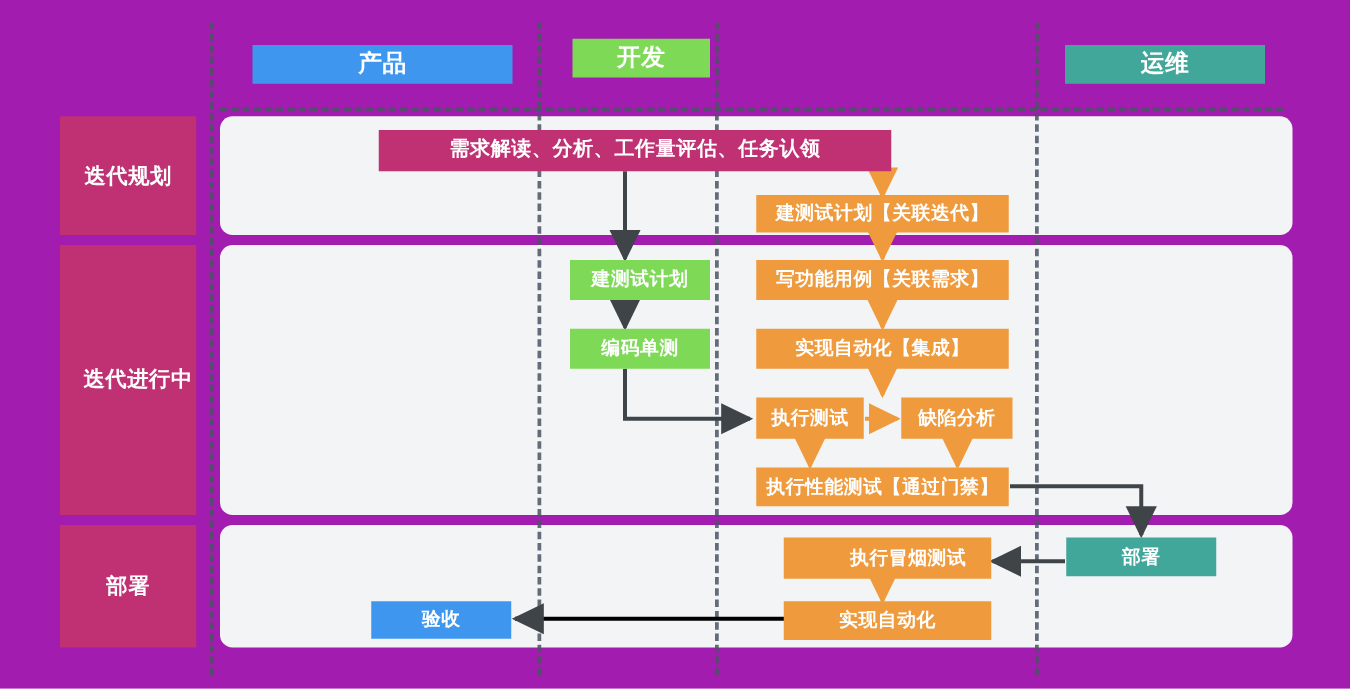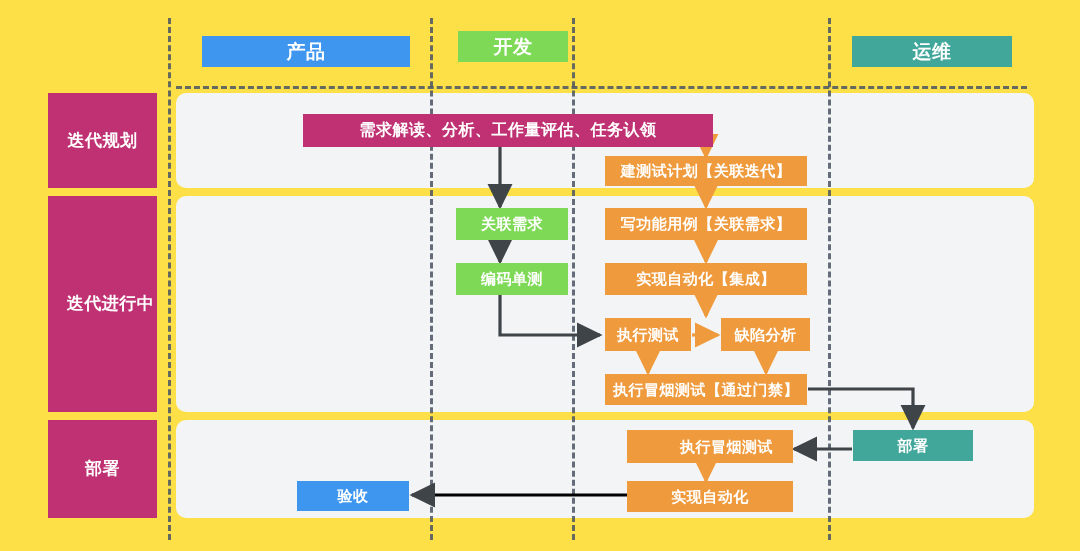--- a/index.html
+++ b/index.html
@@ -7,21 +7,21 @@
     padding: 0;
     background: #ffffff;
   }
   body {
     font-family: "Liberation Sans", "DejaVu Sans", sans-serif;
   }
   #canvas {
     position: relative;
     width: 1080px;
     height: 551px;
-    background: #fde047;
+    background: #a21caf;
     overflow: hidden;
   }
 
   
   .row-panel {
     position: absolute;
     background: #f3f4f6;
     border-radius: 10px;
   }
 
@@ -49,21 +49,21 @@
     font-weight: bold;
     letter-spacing: .5px;
     box-sizing: border-box;
     text-align: center;
     line-height: 1.15;
     white-space: nowrap;
   }
   .col-head { font-size: 19px; }
   .stage    { font-size: 17px; }
   .node     { font-size: 15px; }
-  .node-lg  { font-size: 16px; margin-top: 10px; }
+  .node-lg  { font-size: 16px; }
 
   
   .conn {
     position: absolute;
   }
   .conn svg { display: block; overflow: visible; }
 </style>
 </head>
 <body>
 
@@ -143,21 +143,21 @@
 
   <div class="box node-lg" style="left:303px; top:104px; width:410px; height:33px; background:#bf3172;">
     <span>需求解读、分析、工作量评估、任务认领</span>
   </div>
 
   <div class="box node" style="left:605px; top:156px; width:202px; height:30px; background:#ef9a3c;">
     <span>建测试计划【关联迭代】</span>
   </div>
 
   <div class="box node" style="left:456px; top:208px; width:112px; height:32px; background:#7ed957;">
-    <span>关联需求</span>
+    <span>建测试计划</span>
   </div>
 
   <div class="box node" style="left:456px; top:263px; width:112px; height:32px; background:#7ed957;">
     <span>编码单测</span>
   </div>
 
   <div class="box node" style="left:605px; top:208px; width:202px; height:32px; background:#ef9a3c;">
     <span>写功能用例【关联需求】</span>
   </div>
 
@@ -167,21 +167,21 @@
 
   <div class="box node" style="left:605px; top:318px; width:86px; height:33px; background:#ef9a3c;">
     <span>执行测试</span>
   </div>
 
   <div class="box node" style="left:721px; top:318px; width:89px; height:33px; background:#ef9a3c;">
     <span>缺陷分析</span>
   </div>
 
   <div class="box node" style="left:605px; top:374px; width:202px; height:31px; background:#ef9a3c;">
-    <span>执行冒烟测试【通过门禁】</span>
+    <span>执行性能测试【通过门禁】</span>
   </div>
 
   <div class="box node" style="left:853px; top:430px; width:120px; height:31px; background:#41a79a;">
     <span>部署</span>
   </div>
 
   <div class="box node" style="left:627px; top:430px; width:166px; height:33px; background:#ef9a3c;padding-left:33px;">
     <span>执行冒烟测试</span>
   </div>
 

